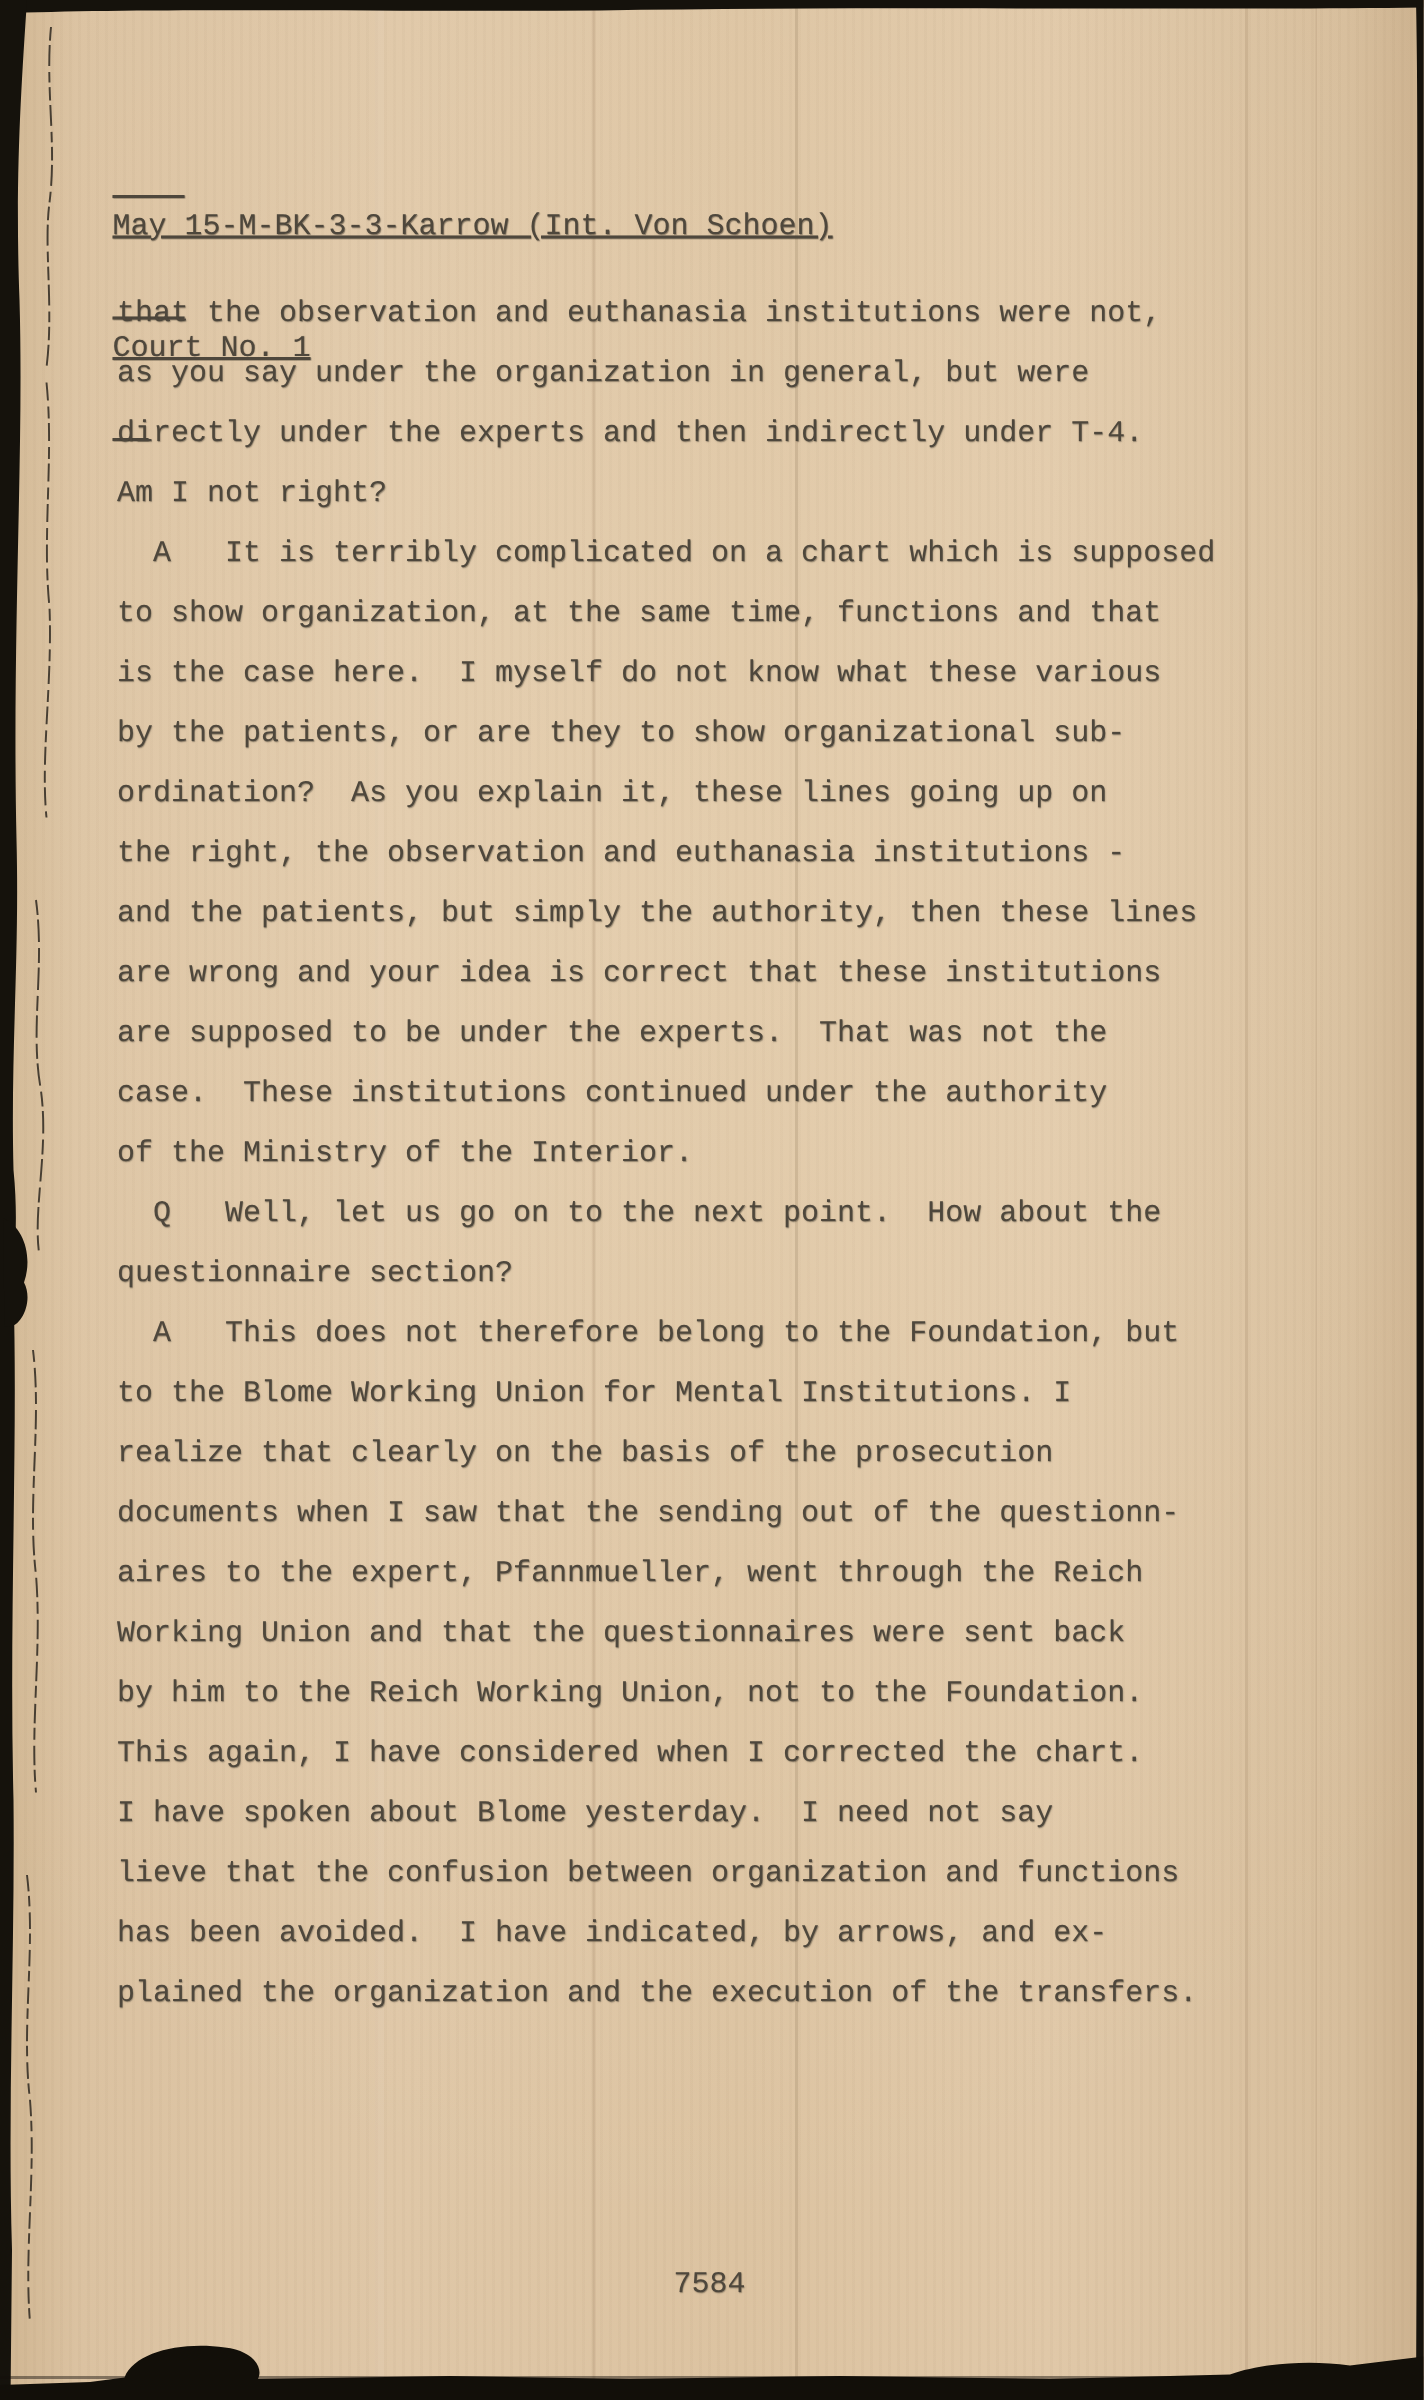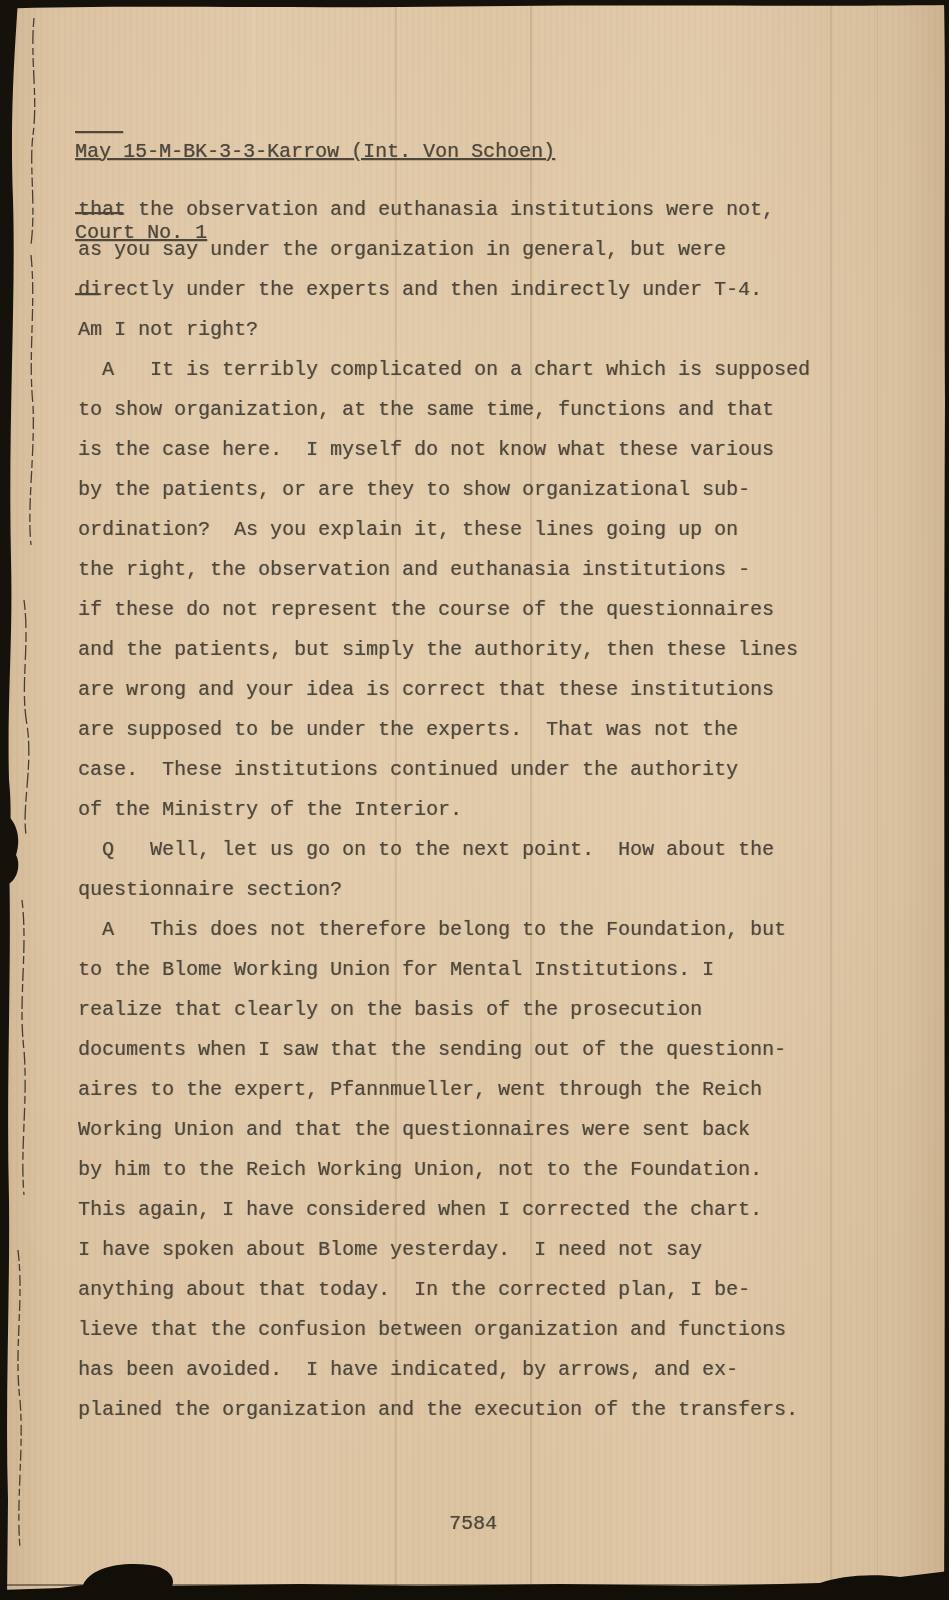--- a/index.html
+++ b/index.html
@@ -96,37 +96,35 @@
       <div class="line">that the observation and euthanasia institutions were not,</div>
       <div class="line">as you say under the organization in general, but were</div>
       <div class="line">directly under the experts and then indirectly under T-4.</div>
       <div class="line">Am I not right?</div>
       <div class="line">  A   It is terribly complicated on a chart which is supposed</div>
       <div class="line">to show organization, at the same time, functions and that</div>
       <div class="line">is the case here.  I myself do not know what these various</div>
       <div class="line">by the patients, or are they to show organizational sub-</div>
       <div class="line">ordination?  As you explain it, these lines going up on</div>
       <div class="line">the right, the observation and euthanasia institutions -</div>
-      <div class="line">if these do not represent the course of the questionnaires</div>
       <div class="line">and the patients, but simply the authority, then these lines</div>
       <div class="line">are wrong and your idea is correct that these institutions</div>
       <div class="line">are supposed to be under the experts.  That was not the</div>
       <div class="line">case.  These institutions continued under the authority</div>
       <div class="line">of the Ministry of the Interior.</div>
       <div class="line">  Q   Well, let us go on to the next point.  How about the</div>
       <div class="line">questionnaire section?</div>
       <div class="line">  A   This does not therefore belong to the Foundation, but</div>
       <div class="line">to the Blome Working Union for Mental Institutions. I</div>
       <div class="line">realize that clearly on the basis of the prosecution</div>
       <div class="line">documents when I saw that the sending out of the questionn-</div>
       <div class="line">aires to the expert, Pfannmueller, went through the Reich</div>
       <div class="line">Working Union and that the questionnaires were sent back</div>
       <div class="line">by him to the Reich Working Union, not to the Foundation.</div>
       <div class="line">This again, I have considered when I corrected the chart.</div>
       <div class="line">I have spoken about Blome yesterday.  I need not say</div>
-      <div class="line">anything about that today.  In the corrected plan, I be-</div>
       <div class="line">lieve that the confusion between organization and functions</div>
       <div class="line">has been avoided.  I have indicated, by arrows, and ex-</div>
       <div class="line">plained the organization and the execution of the transfers.</div>
     </div>
 
   <div class="pagenum">7584</div>
 </div>
 
 </body></html>

